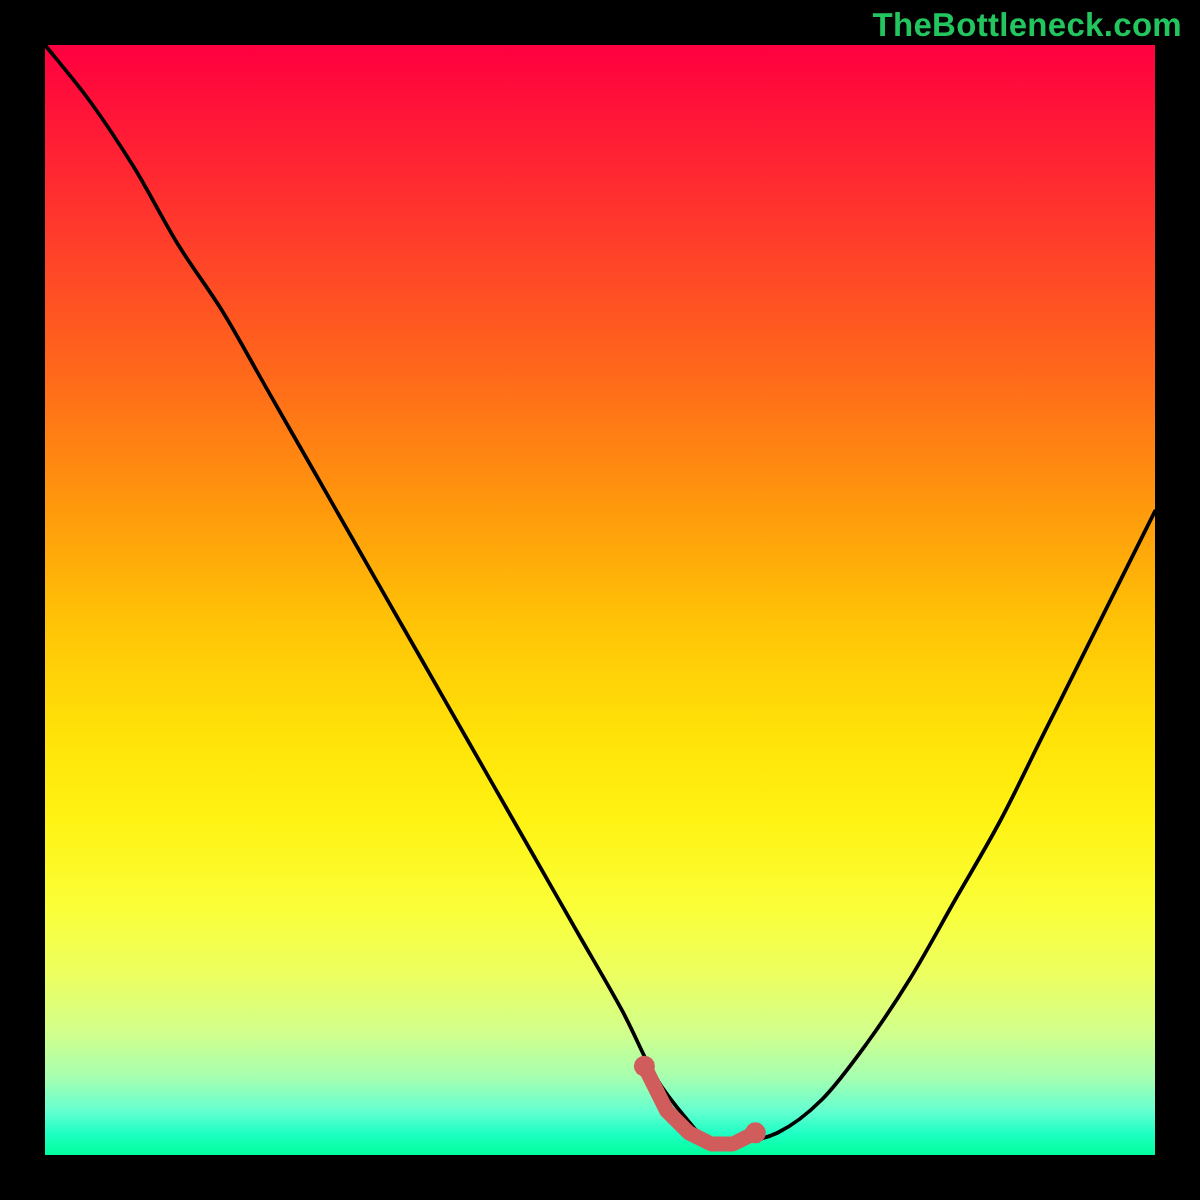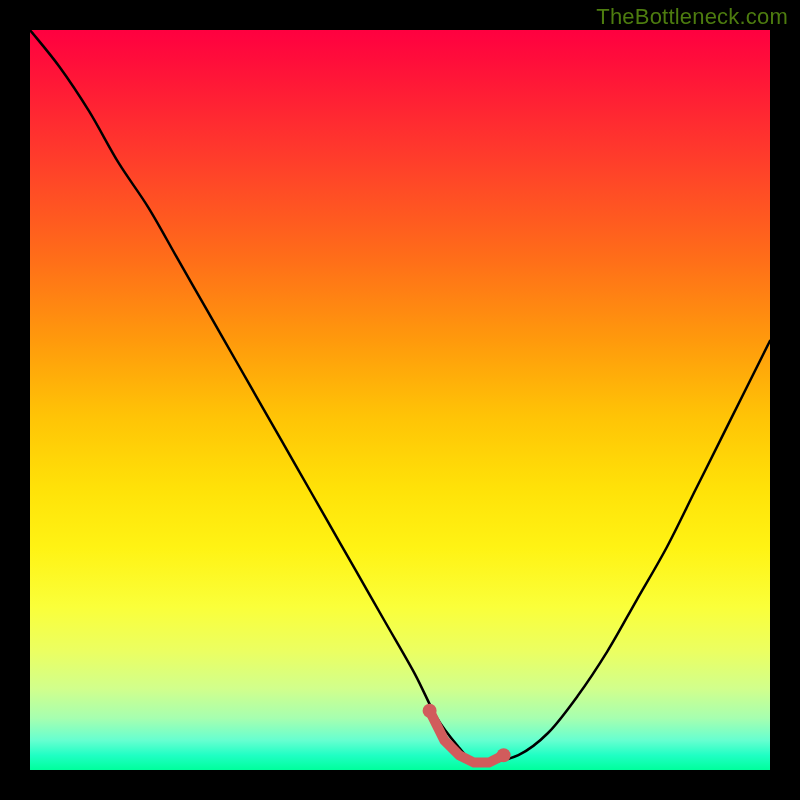--- a/index.html
+++ b/index.html
@@ -47,23 +47,23 @@
     left: 0;
     top: 0;
     width: 740px;
     height: 740px;
     overflow: visible;
   }
   .watermark {
     position: absolute;
     top: 4px;
     right: 12px;
-    color: #4d7c0f;
+    color: #22c55e;
     font-size: 22px;
-    font-weight: 400;
+    font-weight: 700;
     letter-spacing: 0.2px;
   }
 </style>
 </head>
 <body>
 
 <div class="frame">
   <div class="watermark">TheBottleneck.com</div>
 
   <div class="plot">

